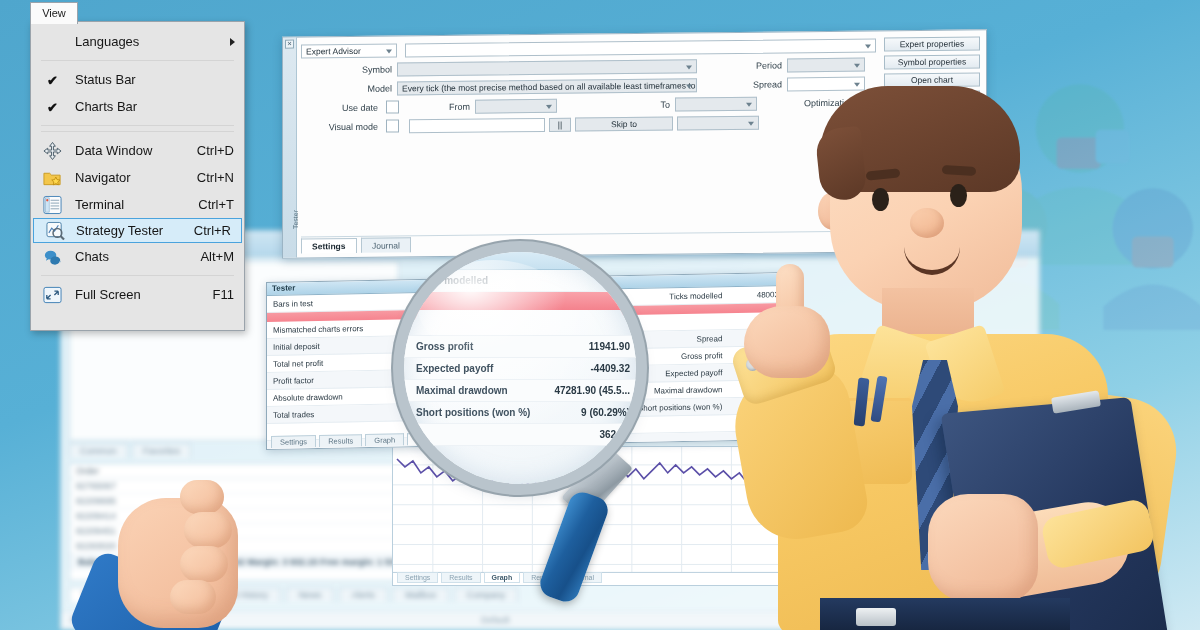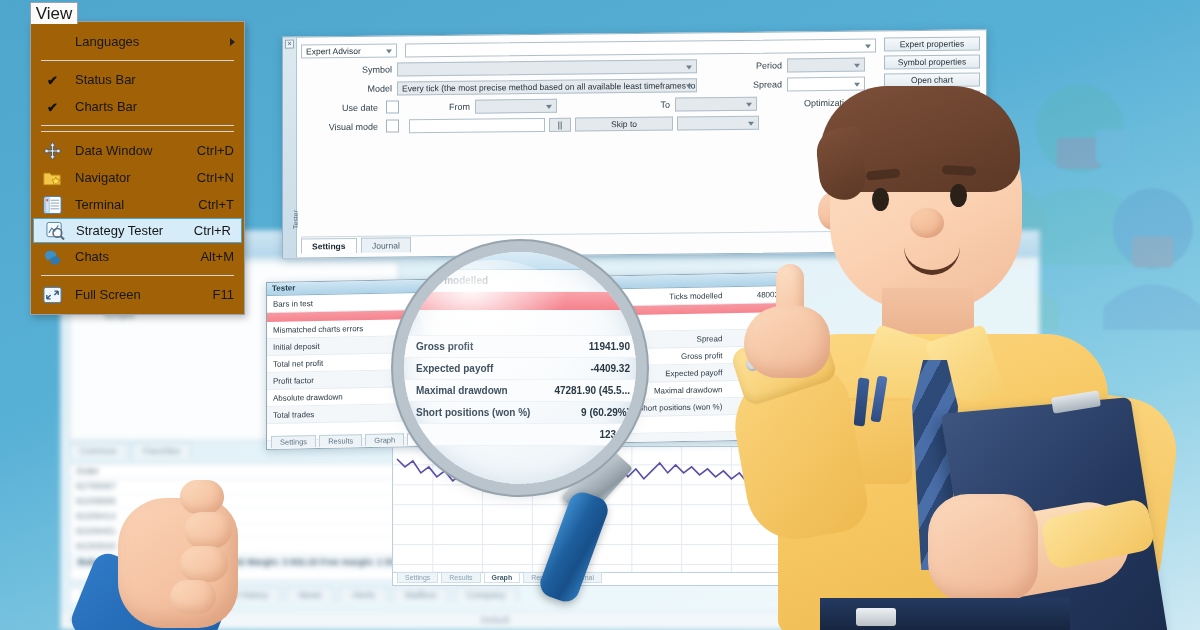--- a/index.html
+++ b/index.html
@@ -410,28 +410,28 @@
   }
   .c-buckle{
     position:absolute; left:196px; top:566px; width:40px; height:18px;
     background:linear-gradient(#eef1f3,#b9c1c7); border-radius:3px;
   }
 
   
   .menubar-tab{
     position:absolute; left:30px; top:2px; width:48px; height:22px;
     background:#fbfbfb; border:1px solid #9aa3ab; border-bottom:none;
-    font-size:17px; color:#1a1a1a; text-align:center; line-height:21px;
+    font-size:11px; color:#1a1a1a; text-align:center; line-height:21px;
     z-index:40;
   }
   .view-menu{
     position:absolute; left:30px; top:21px; width:215px;
-    background:#a16207; border:1px solid #9aa3ab;
+    background:#e5e5e5; border:1px solid #9aa3ab;
     box-shadow:2px 3px 7px rgba(0,0,0,.25);
-    padding:6px 0 6px 0; z-index:39;
+    padding:6px 0 22px 0; z-index:39;
     font-size:13px; color:#161616;
   }
   .vm-item{
     position:relative; height:27px; display:flex; align-items:center;
     padding-left:44px; white-space:nowrap;
   }
   .vm-item.sel{
     background:#d6ecf9; border:1px solid #4aa3dd; margin:0 2px;
     padding-left:42px; height:25px;
   }
@@ -752,21 +752,21 @@
         <div class="mag-row">
           <span class="mag-k">Maximal drawdown</span>
           <span class="mag-v">47281.90 (45.5...</span>
         </div>
         <div class="mag-row">
           <span class="mag-k">Short positions (won %)</span>
           <span class="mag-v">9 (60.29%)</span>
         </div>
         <div class="mag-row">
           <span class="mag-k"></span>
-          <span class="mag-v">123.87</span>
+          <span class="mag-v">362.00</span>
         </div>
       </div>
       <div class="mag-glare"></div>
     </div>
   </div>
 
   <div class="grip-hand">
     <div class="sleeve-blue"></div>
     <div class="grip-palm"></div>
     <div class="finger" style="left:62px; top:4px;  width:44px; height:34px;"></div>

